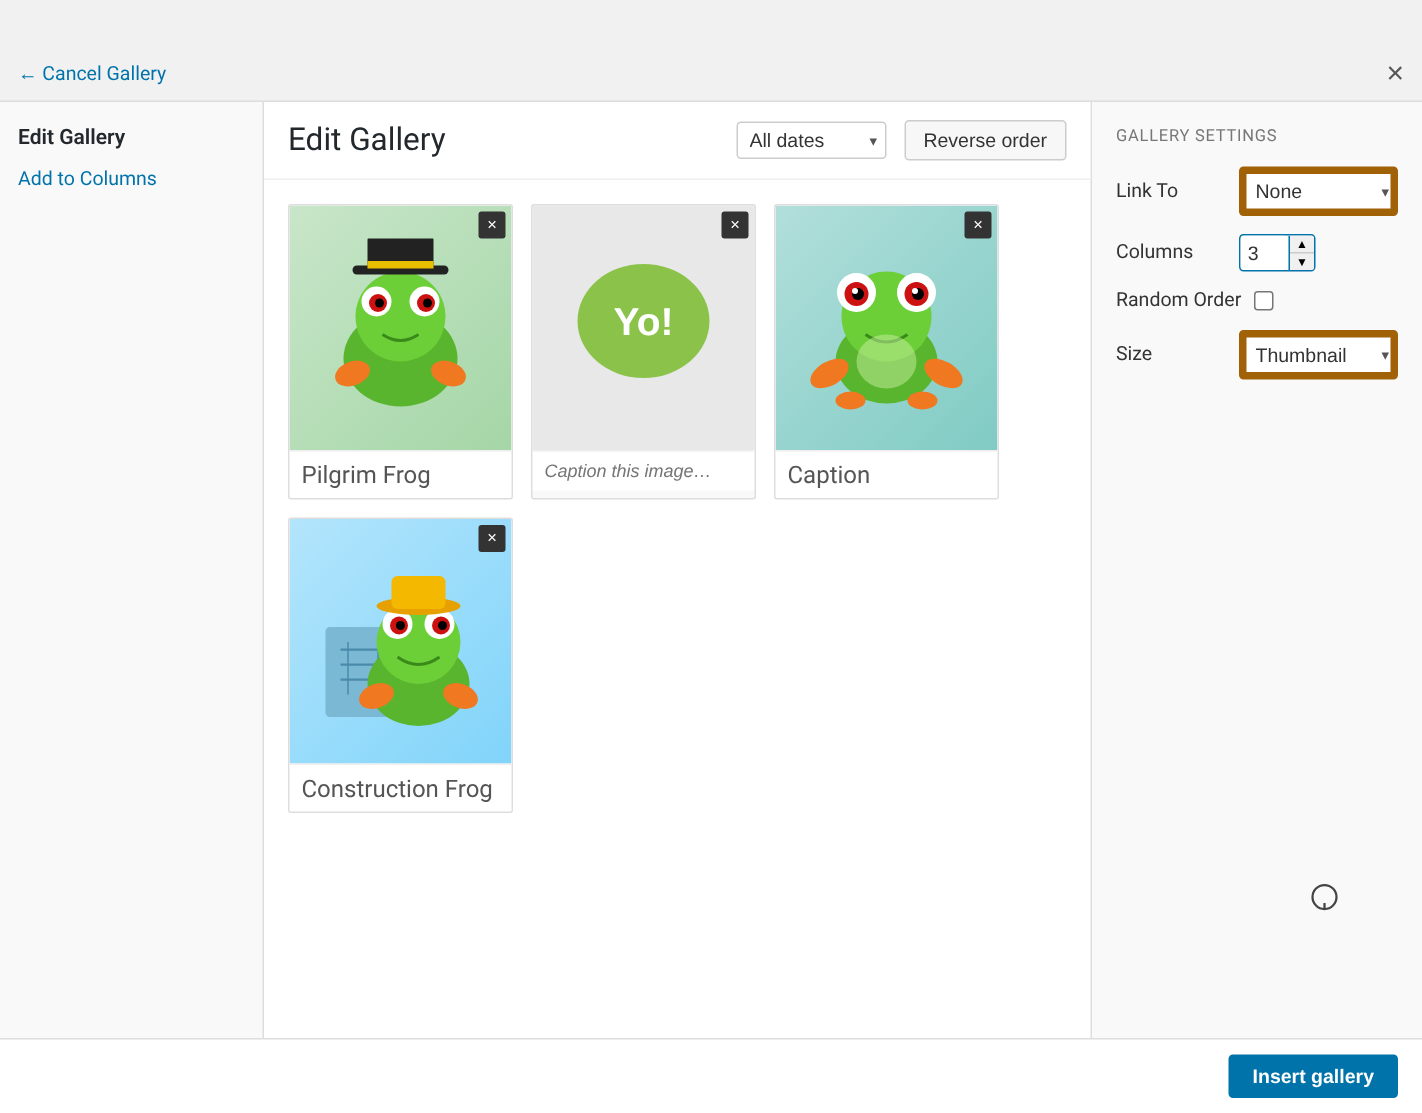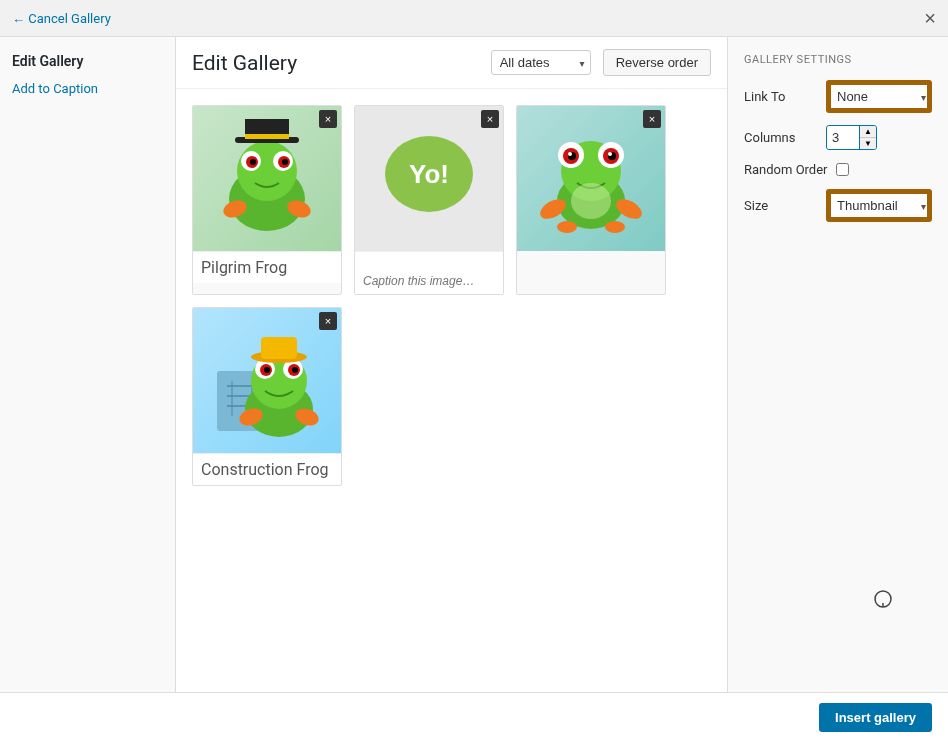--- a/index.html
+++ b/index.html
@@ -19,20 +19,21 @@
     }
 
     
     .top-bar {
       display: flex;
       align-items: center;
       justify-content: space-between;
       padding: 8px 12px;
       background: #f1f1f1;
       border-bottom: 1px solid #ddd;
+      margin-top: 31px;
     }
 
     .cancel-gallery-link {
       color: #0073aa;
       text-decoration: none;
       font-size: 13px;
       cursor: pointer;
     }
 
     .close-btn {
@@ -151,21 +152,21 @@
       position: relative;
       width: 150px;
       border: 1px solid #ddd;
       background: #f9f9f9;
       border-radius: 2px;
       overflow: hidden;
     }
 
     .gallery-item-img {
       width: 100%;
-      height: 145px;
+      height: 163px;
       display: flex;
       align-items: center;
       justify-content: center;
       background: #ec4899;
       overflow: hidden;
     }
 
     .gallery-item-remove {
       position: absolute;
       top: 4px;
@@ -193,21 +194,20 @@
     }
 
     .gallery-item-caption input {
       width: 100%;
       border: none;
       background: transparent;
       font-size: 12px;
       color: #aaa;
       outline: none;
       font-style: italic;
-      margin-top: 16px;
     }
 
     .gallery-item-caption .caption-text {
       font-size: 16px;
       color: #555;
     }
 
     
     .frog-pilgrim {
       width: 100%;
@@ -339,21 +339,21 @@
 
   <div class="top-bar">
     <a class="cancel-gallery-link">← Cancel Gallery</a>
     <button class="close-btn">×</button>
   </div>
 
   <div class="main-area">
 
     <div class="sidebar">
       <div class="sidebar-title">Edit Gallery</div>
-      <a class="sidebar-link">Add to Caption</a>
+      <a class="sidebar-link">Add to Columns</a>
     </div>
 
     <div class="center-content">
 
       <div class="center-header">
         <h1 class="page-title">Edit Gallery</h1>
         <div style="display:flex;align-items:center;gap:12px;">
           <div class="date-filter-wrap">
             <select class="date-filter">
               <option>All dates</option>
@@ -445,20 +445,23 @@
                 <ellipse cx="22" cy="90" rx="14" ry="8" fill="#f07820" transform="rotate(-30 22 90)"></ellipse>
                 <ellipse cx="98" cy="90" rx="14" ry="8" fill="#f07820" transform="rotate(30 98 90)"></ellipse>
                 <ellipse cx="36" cy="108" rx="10" ry="6" fill="#f07820"></ellipse>
                 <ellipse cx="84" cy="108" rx="10" ry="6" fill="#f07820"></ellipse>
 
                 <ellipse cx="60" cy="82" rx="20" ry="18" fill="#c8f0a0" opacity="0.5"></ellipse>
               </svg>
             </div>
           </div>
           <button class="gallery-item-remove">×</button>
+          <div class="gallery-item-caption">
+            <span class="caption-text">Caption</span>
+          </div>
         </div>
 
         <div class="gallery-item">
           <div class="gallery-item-img">
             <div class="frog-construction">
               <svg viewBox="0 0 120 120" width="120" height="120">
 
                 <rect x="10" y="50" width="55" height="60" rx="3" fill="#7bb8d4"></rect>
                 <line x1="20" y1="65" x2="56" y2="65" stroke="#4a8aaa" stroke-width="1.5"></line>
                 <line x1="20" y1="75" x2="56" y2="75" stroke="#4a8aaa" stroke-width="1.5"></line>

